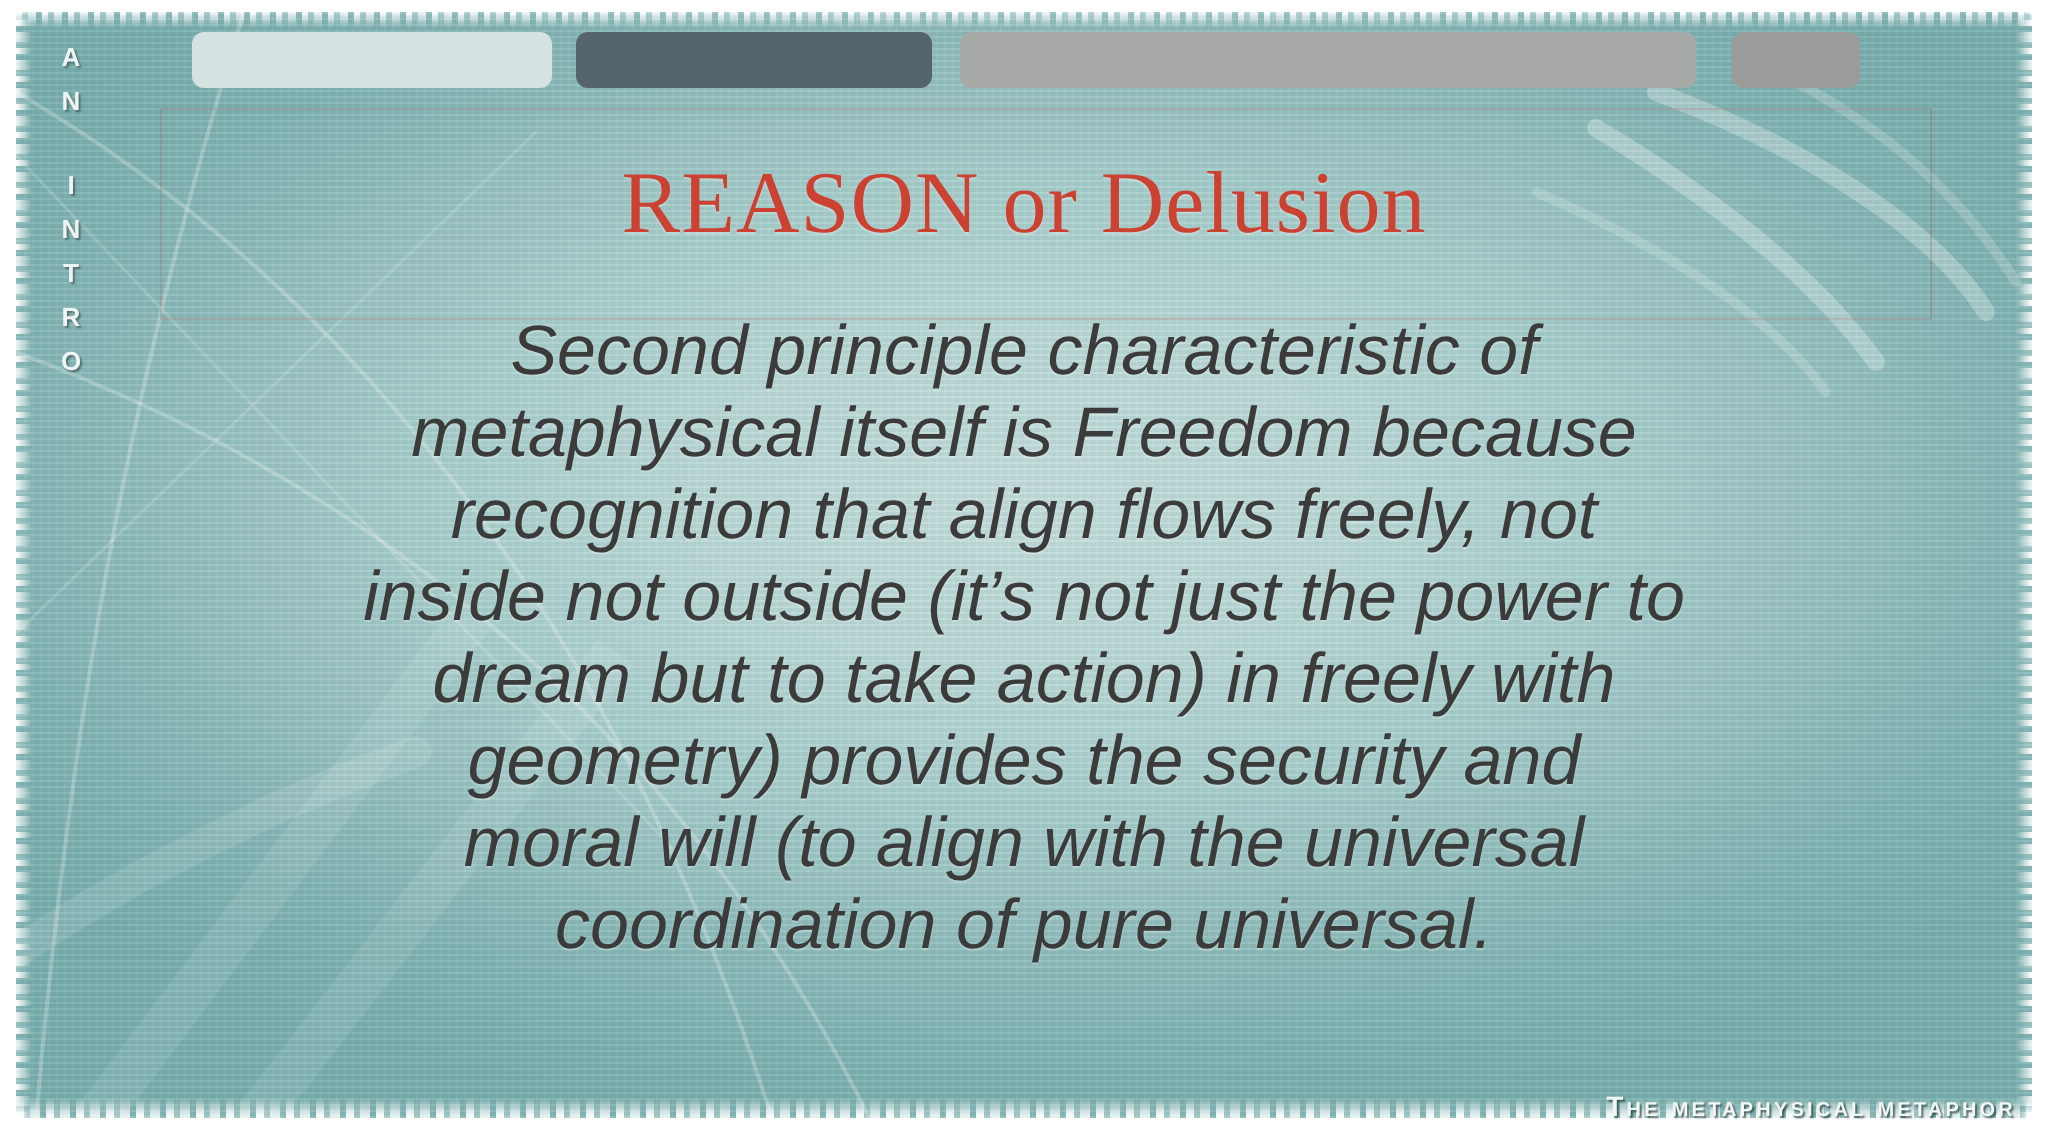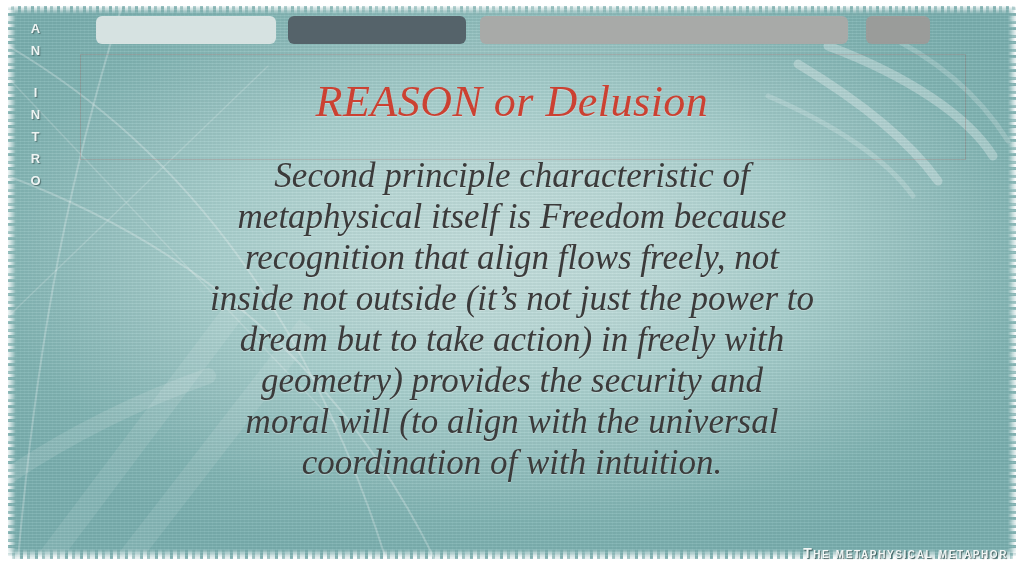--- a/index.html
+++ b/index.html
@@ -161,36 +161,35 @@
   }
   .side-label .gap { height: 20px; }
 
   
   .title {
     position: absolute;
     left: 0; right: 0;
     top: 76px;
     text-align: center;
     font-family: "Liberation Serif", serif;
-    font-style: italic;
     font-size: 44px;
     letter-spacing: 0.5px;
     color: #cb4132;
     text-shadow: 0px 1px 1px rgba(255,255,255,0.35);
     white-space: nowrap;
   }
 
   
   .body-block {
     position: absolute;
     left: 150px;
     width: 724px;
     top: 155px;
     text-align: center;
-    font-family: Liberation Serif, serif;
+    font-family: Liberation Sans, sans-serif;
     font-style: italic;
     font-size: 35px;
     line-height: 41px;
     color: #3b3b3b;
     text-shadow: 0px 1px 1px rgba(255,255,255,0.30);
   }
   .body-block .ln { display: block; white-space: nowrap; }
 
   
   .footer {
@@ -273,18 +272,18 @@
   <div class="title">REASON or Delusion</div>
 
   <div class="body-block">
     <span class="ln">Second principle characteristic of</span>
     <span class="ln">metaphysical itself is Freedom because</span>
     <span class="ln">recognition that align flows freely, not</span>
     <span class="ln">inside not outside (it’s not just the power to</span>
     <span class="ln">dream but to take action) in freely with</span>
     <span class="ln">geometry) provides the security and</span>
     <span class="ln">moral will (to align with the universal</span>
-    <span class="ln">coordination of with intuition.</span>
+    <span class="ln">coordination of pure universal.</span>
   </div>
 
   <div class="footer">The metaphysical metaphor</div>
 
 </div>
 
 </body></html>

